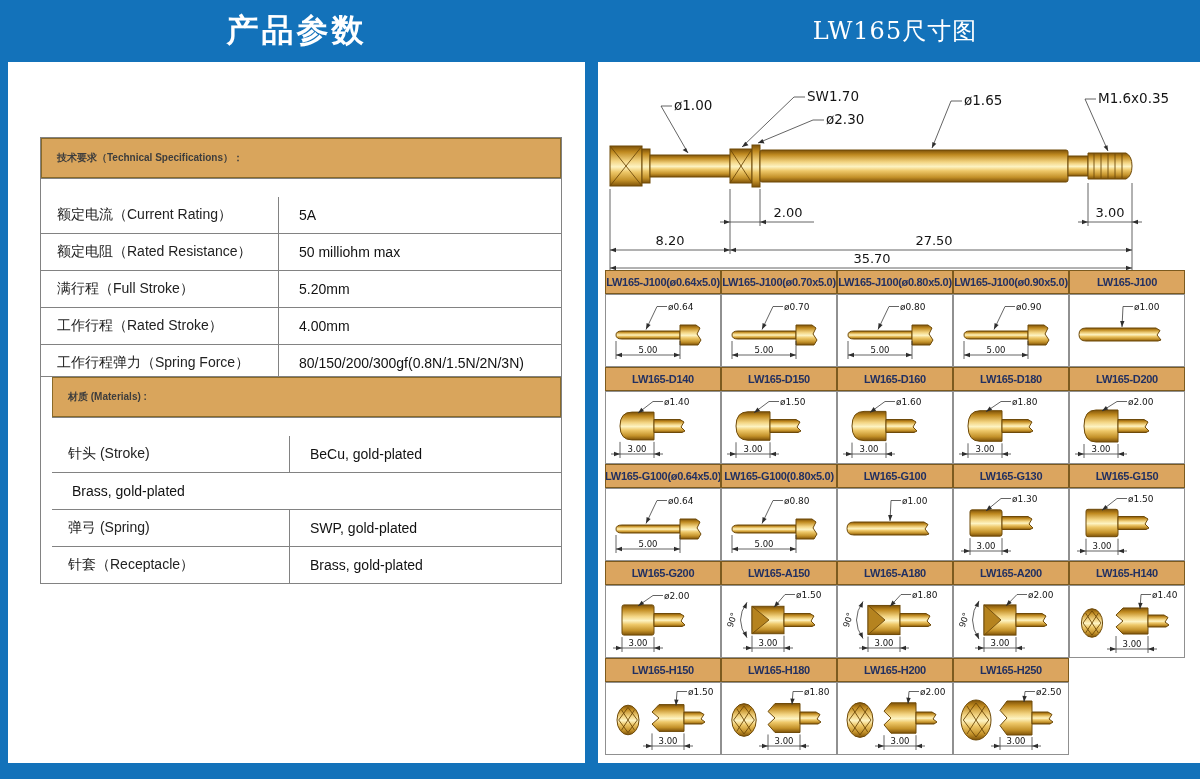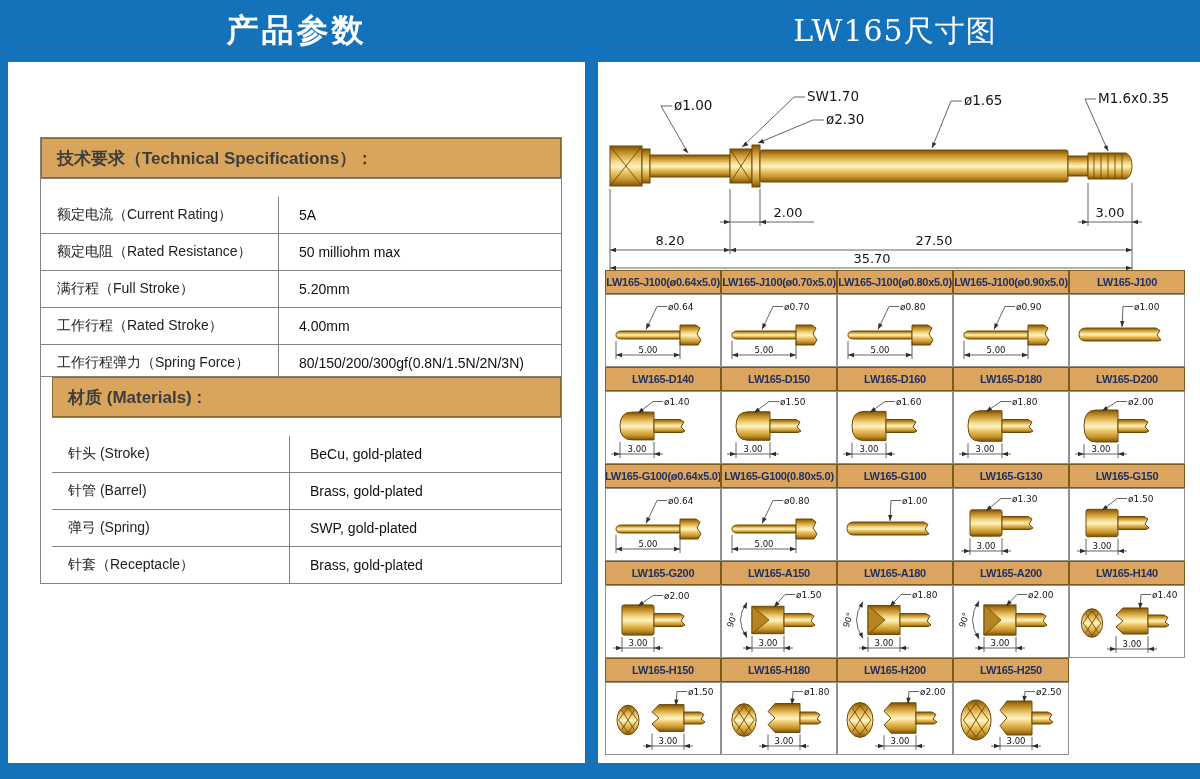--- a/index.html
+++ b/index.html
@@ -1,30 +1,30 @@
 <!DOCTYPE html>
 <html><head>
 <meta charset="utf-8">
 <style>
   html,body{margin:0;padding:0;background:#1372ba;font-family:"Liberation Sans",sans-serif;}
   .stage{position:relative;width:1200px;height:779px;background:#1372ba;overflow:hidden;}
 
   .titlebar{position:absolute;top:0;height:62px;display:flex;align-items:center;justify-content:center;color:#ffffff;}
   #title-left{left:8px;width:577px;font-size:32px;font-weight:bold;letter-spacing:3px;}
-  #title-right{left:598px;width:594px;font-size:30px;font-family:"DejaVu Serif","Liberation Serif",serif;letter-spacing:1px;}
+  #title-right{left:598px;width:594px;font-size:24px;font-family:"DejaVu Serif","Liberation Serif",serif;letter-spacing:1px;}
 
   .panel{position:absolute;top:62px;height:701px;background:#ffffff;}
   #panel-left{left:8px;width:577px;}
   #panel-right{left:598px;width:658px;}
 
   .tbl{position:absolute;left:32px;width:522px;border:1px solid #828282;background:#fff;box-sizing:border-box;}
   #spec-table{top:75px;}
   #mat-table{top:314px;padding-left:11px;}
   .tbl-header{background:#d9a55c;border-bottom:1px solid #828282;box-shadow:inset 0 0 0 1px #8a6a28;
-    height:40px;display:flex;align-items:center;padding-left:16px;font-size:17px;font-weight:bold;color:#3d3d3d;}
+    height:40px;display:flex;align-items:center;padding-left:16px;font-size:10px;font-weight:bold;color:#3d3d3d;}
   .tbl-row{display:grid;grid-template-columns:238px 1fr;border-top:1px solid #828282;min-height:36px;}
   .tbl-row:first-of-type{border-top:none;margin-top:18px;}
   .cell-label{padding:8px 6px 8px 16px;font-size:14px;color:#222;border-right:1px solid #828282;display:flex;align-items:center;}
   .cell-value{padding:8px 6px 8px 20px;font-size:14px;color:#111;display:flex;align-items:center;}
 
   #main-drawing{position:absolute;left:4px;top:12px;}
 
   #tip-grid{position:absolute;left:7px;top:208px;width:580px;display:grid;grid-template-columns:repeat(5,1fr);}
   .g-header{box-sizing:border-box;height:24px;background:#dba55f;border:1px solid #7c5a1e;color:#223061;
     font-size:11px;font-weight:bold;letter-spacing:-0.3px;display:flex;align-items:center;justify-content:center;
@@ -99,21 +99,20 @@
     </div>
 
     <div class="tbl" id="mat-table">
       <div class="tbl-header">材质 (Materials) :</div>
       <div id="mat-rows">
           <div class="tbl-row">
             <div class="cell-label">针头 (Stroke)</div>
             <div class="cell-value">BeCu, gold-plated</div>
           </div>
           <div class="tbl-row">
-            <div class="cell-label">针管 (Barrel)</div>
             <div class="cell-value">Brass, gold-plated</div>
           </div>
           <div class="tbl-row">
             <div class="cell-label">弹弓 (Spring)</div>
             <div class="cell-value">SWP, gold-plated</div>
           </div>
           <div class="tbl-row">
             <div class="cell-label">针套（Receptacle）</div>
             <div class="cell-value">Brass, gold-plated</div>
           </div>

